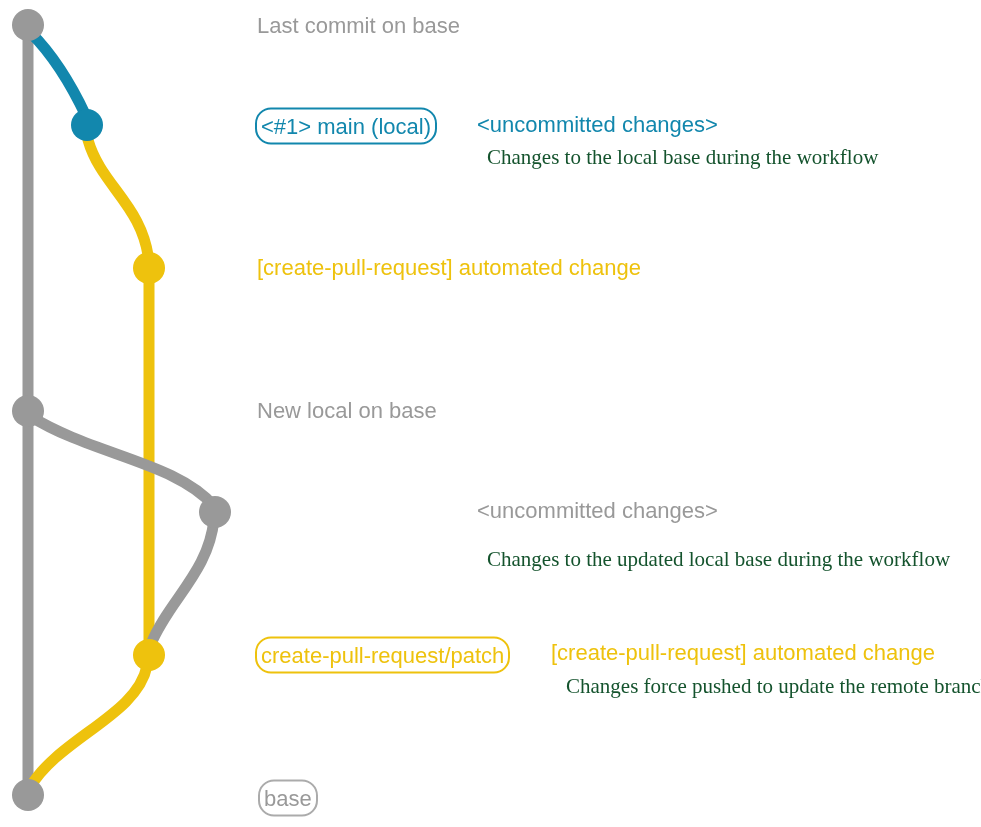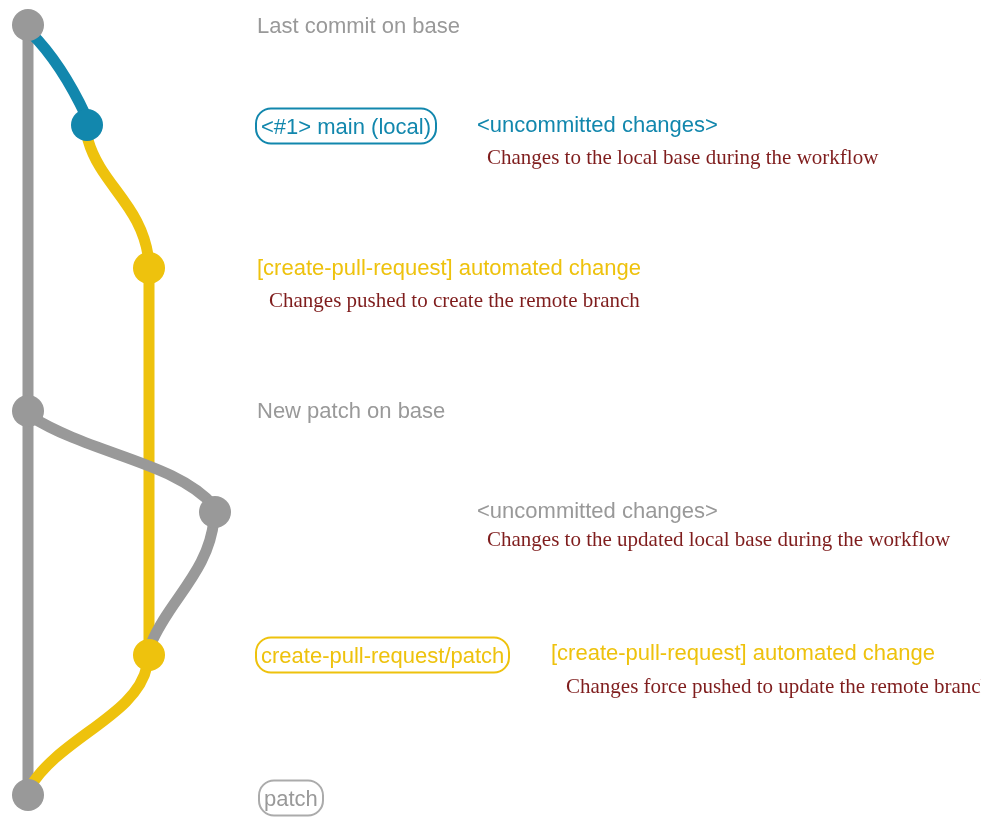--- a/index.html
+++ b/index.html
@@ -30,21 +30,21 @@
     font-size:22px;
     white-space:nowrap;
     box-sizing:border-box;
   }
   .box.c-gray{border-color:#ababab;}
   .cap{
     position:absolute;
     transform:translateY(-50%);
     font-family:"Liberation Serif","DejaVu Serif",serif;
     font-size:21px;
-    color:#7f1d1d;
+    color:#14532d;
     white-space:nowrap;
   }
   .c-gray{color:var(--gray);}
   .c-blue{color:var(--blue);}
   .c-yellow{color:var(--yellow);}
 </style>
 </head>
 <body>
 
 <div class="canvas">
@@ -66,26 +66,25 @@
       <circle cx="28" cy="795" r="16" fill="#999999"></circle>
     </svg>
 
   <div class="lbl c-gray" style="left:257px;top:26px">Last commit on base</div>
 
   <div class="box c-blue" style="left:255px;top:126px">&lt;#1&gt; main (local)</div>
   <div class="lbl c-blue" style="left:477px;top:125px">&lt;uncommitted changes&gt;</div>
   <div class="cap" style="left:487px;top:157px">Changes to the local base during the workflow</div>
 
   <div class="lbl c-yellow" style="left:257px;top:268px">[create-pull-request] automated change</div>
-  <div class="cap" style="left:269px;top:300px">Changes pushed to create the remote branch</div>
 
-  <div class="lbl c-gray" style="left:257px;top:411px">New patch on base</div>
+  <div class="lbl c-gray" style="left:257px;top:411px">New local on base</div>
 
   <div class="lbl c-gray" style="left:477px;top:511px">&lt;uncommitted changes&gt;</div>
-  <div class="cap" style="left:487px;top:539px">Changes to the updated local base during the workflow</div>
+  <div class="cap" style="left:487px;top:559px">Changes to the updated local base during the workflow</div>
 
   <div class="box c-yellow" style="left:255px;top:655px">create-pull-request/patch</div>
   <div class="lbl c-yellow" style="left:551px;top:653px">[create-pull-request] automated change</div>
   <div class="cap" style="left:566px;top:686px">Changes force pushed to update the remote branch</div>
 
-  <div class="box c-gray" style="left:258px;top:798px">patch</div>
+  <div class="box c-gray" style="left:258px;top:798px">base</div>
 
 </div>
 
 </body></html>

